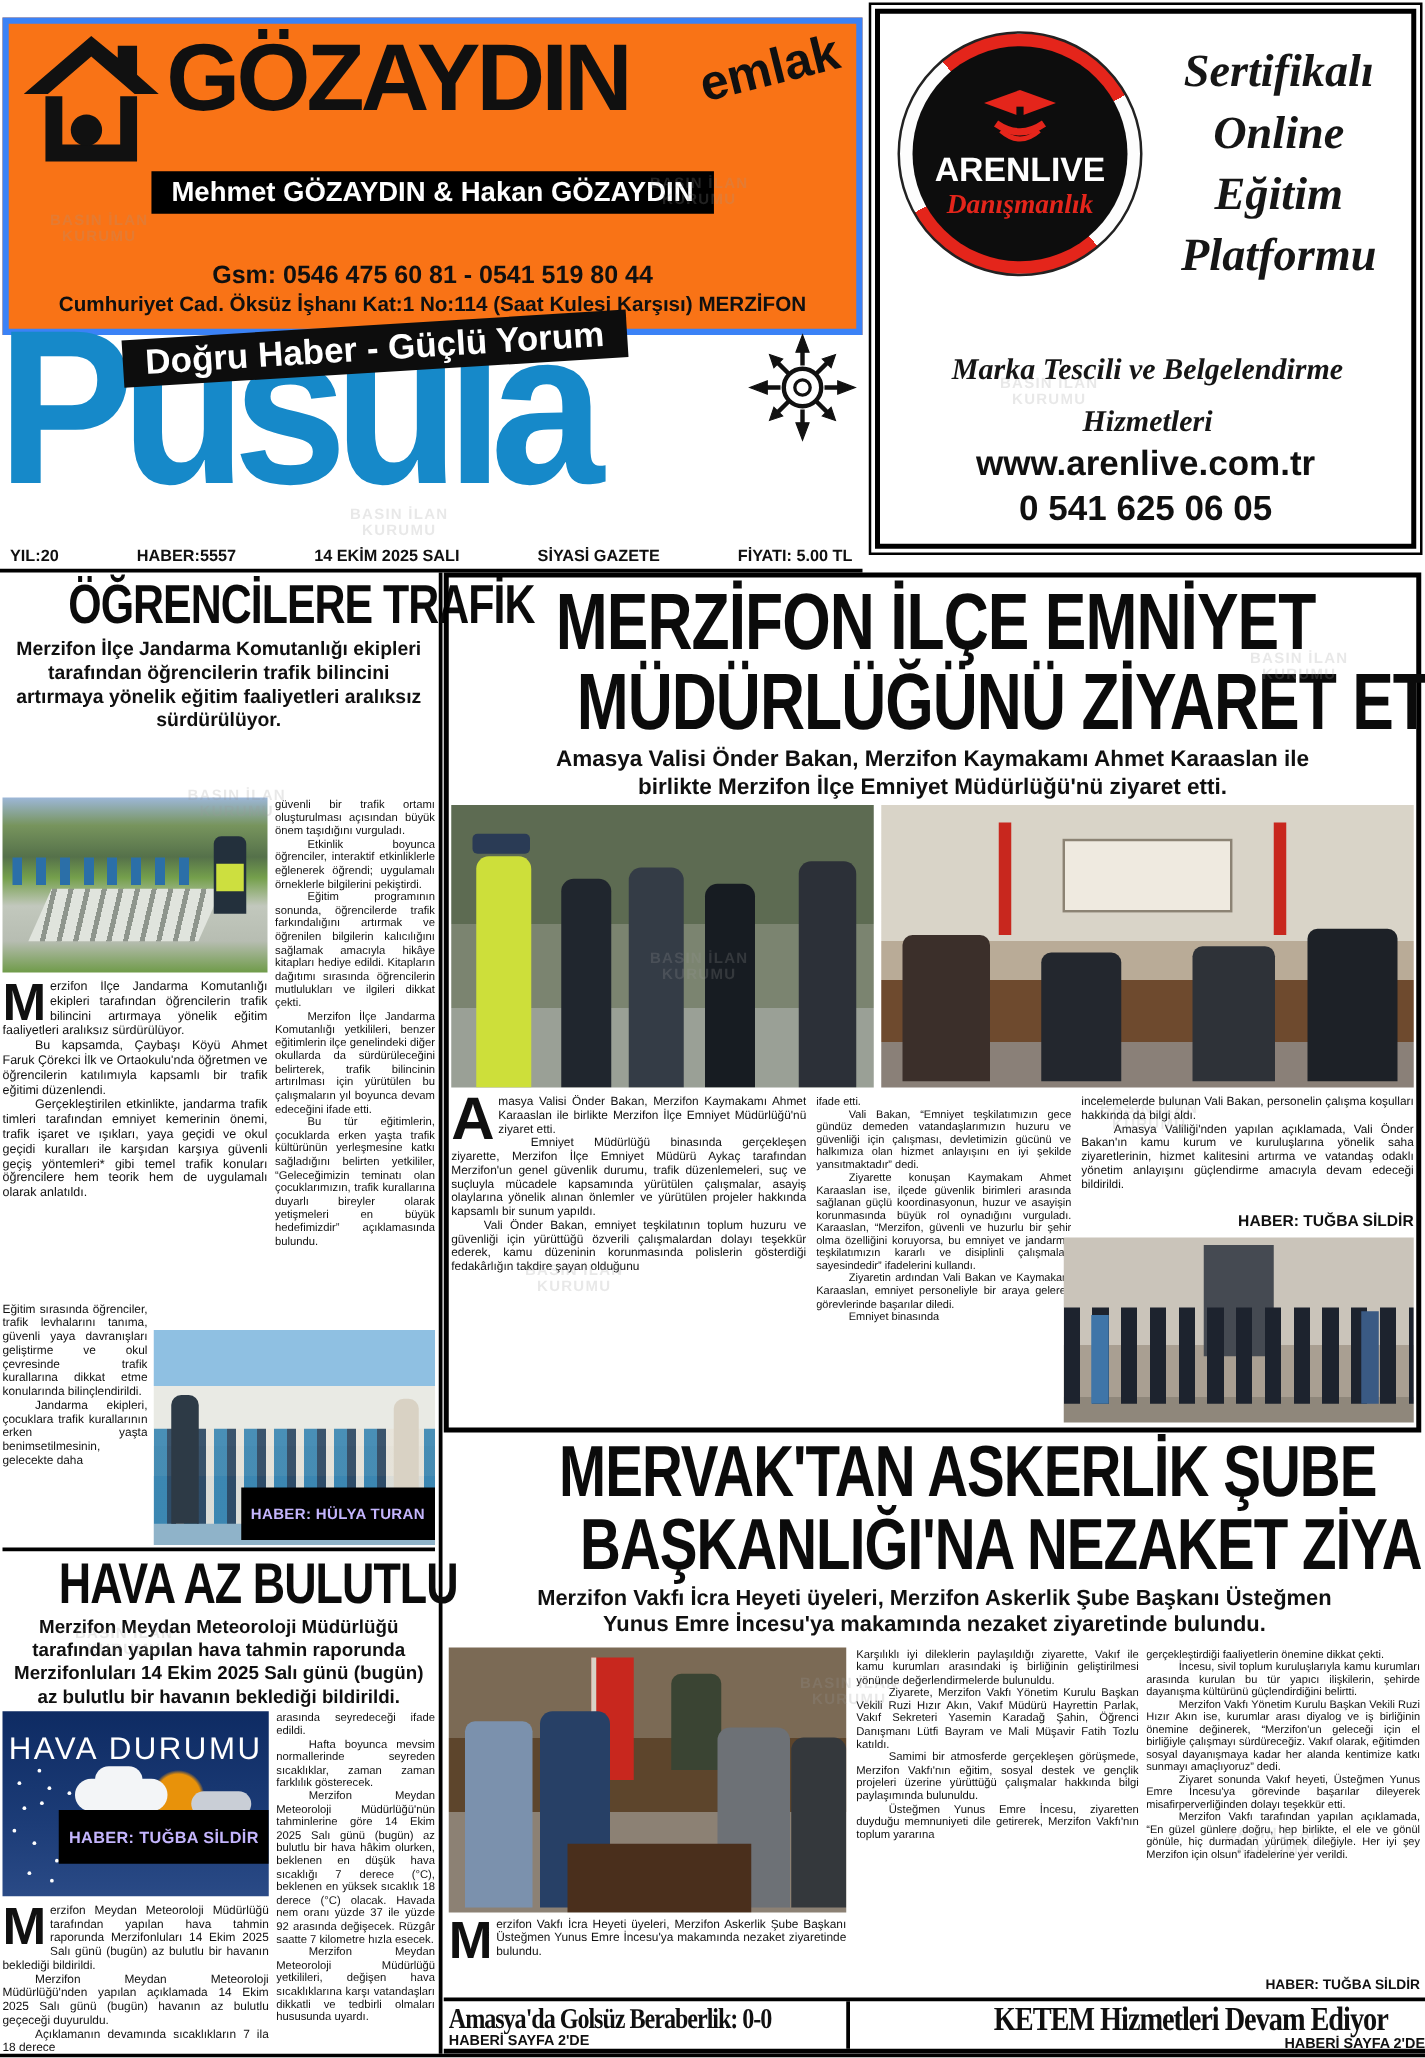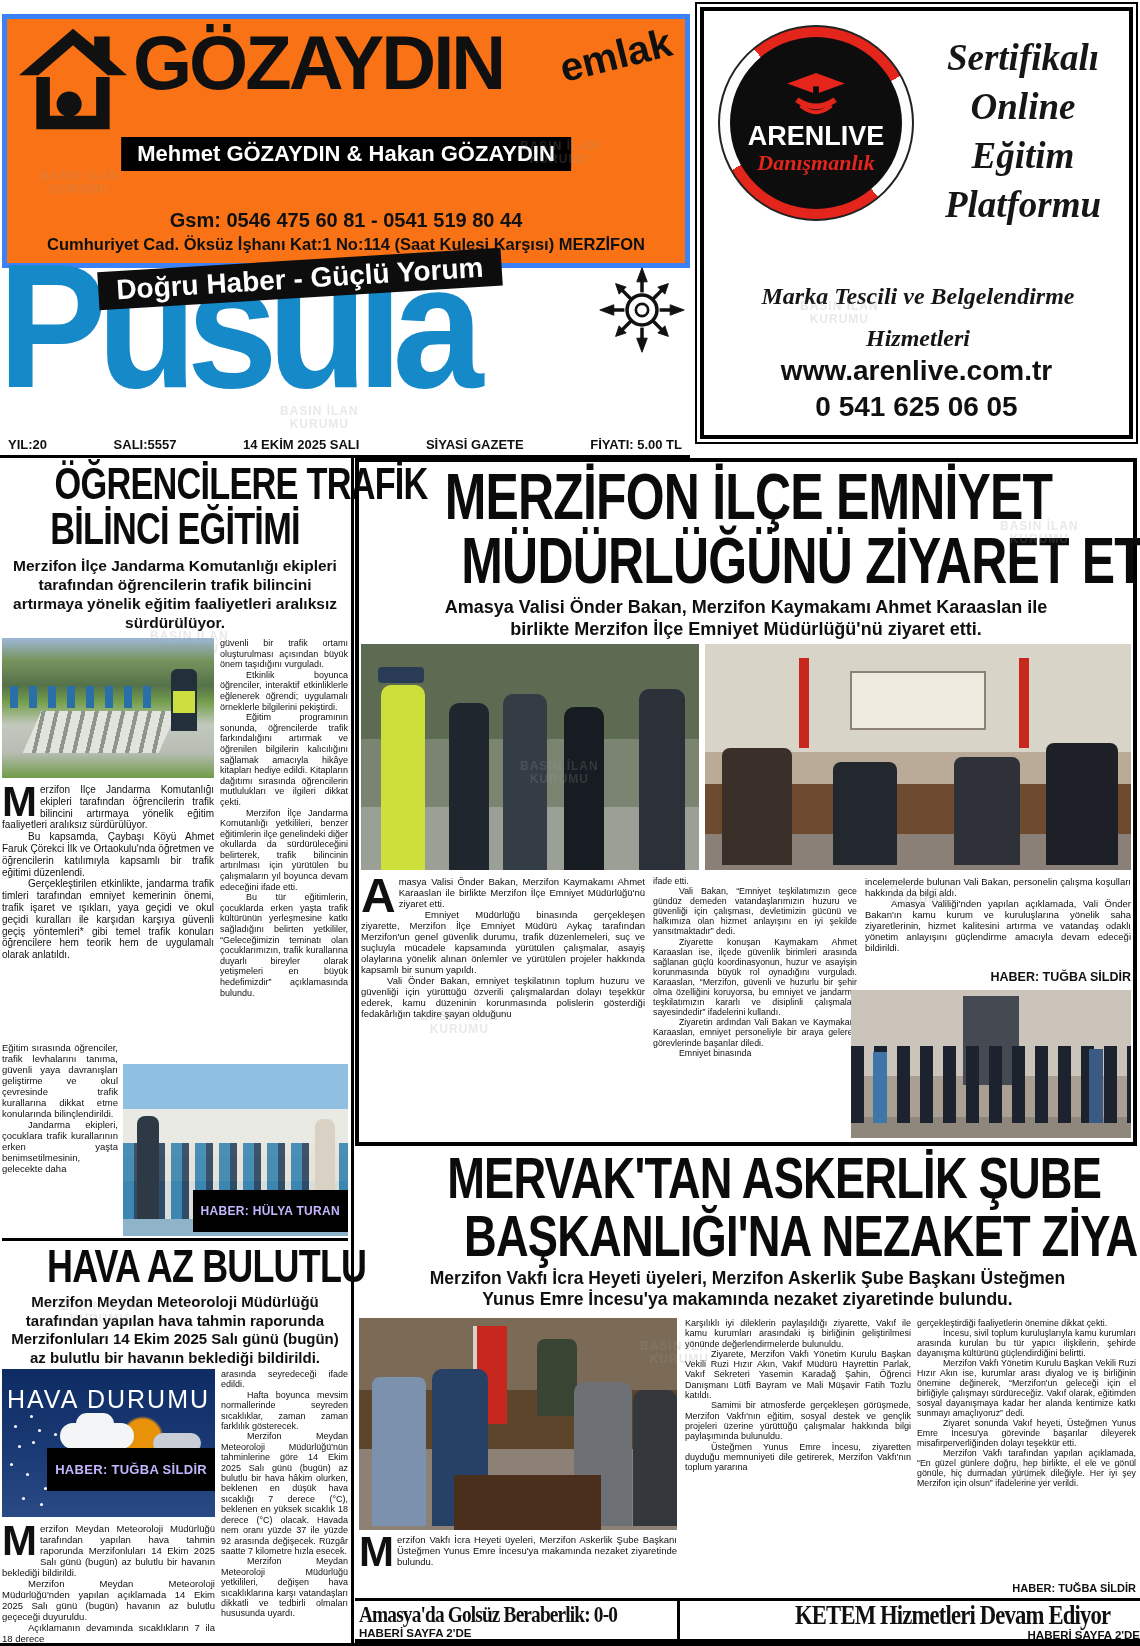--- a/index.html
+++ b/index.html
@@ -175,31 +175,30 @@
             <path d="M20 80 L24 68 L32 76 Z"></path>
           <line x1="74" y1="74" x2="62" y2="62" stroke-width="4"></line>
             <path d="M80 80 L68 76 L76 68 Z"></path>
         </g>
       </svg>
     </span>
   </div>
 
   <div class="abs" style="left:0;top:433px;width:690px;height:25px;border-bottom:3px solid #000;display:flex;justify-content:space-between;align-items:center;padding:0 8px;font-size:13px;font-weight:700;">
     <span>YIL:20</span>
-    <span>SALI:5557</span>
+    <span>HABER:5557</span>
     <span>14 EKİM 2025 SALI</span>
     <span>SİYASİ GAZETE</span>
     <span>FİYATI: 5.00 TL</span>
   </div>
 
   <div class="abs" style="left:351px;top:458px;width:3px;height:1188px;background:#000;"></div>
 
   <div class="abs" style="left:2px;top:462px;width:346px;height:774px;">
     <div class="hl" style="font-size:44px;line-height:44px;"><span class="hlx">ÖĞRENCİLERE TRAFİK</span></div>
-    <div class="hl" style="font-size:44px;line-height:46px;"><span class="hlx">BİLİNCİ EĞİTİMİ</span></div>
     <div class="sub" style="margin-top:4px;font-size:15.5px;line-height:19px;padding:0 2px;">Merzifon İlçe Jandarma Komutanlığı ekipleri tarafından öğrencilerin trafik bilincini artırmaya yönelik eğitim faaliyetleri aralıksız sürdürülüyor.</div>
 
     <div class="ph" style="left:0;top:176px;width:212px;height:140px;background:linear-gradient(180deg,#9db7d8 0%,#77945d 16%,#55714a 34%,#75a04c 46%,#c2c8bd 62%,#b7bdb2 82%,#6f9b49 100%);">
       <i style="left:14%;top:52%;width:64%;height:30%;background:repeating-linear-gradient(78deg,#e0e4dd 0 9px,#8e958c 9px 13px);transform:skewX(-24deg);"></i>
       <i style="left:4%;top:34%;width:70%;height:16%;background:repeating-linear-gradient(90deg,#2b6fa8 0 8px,transparent 8px 19px);"></i>
       <i style="right:8%;top:22%;width:26px;height:62px;background:#23303c;border-radius:6px 6px 0 0;"></i>
       <i style="right:9%;top:38%;width:22px;height:22px;background:#cddf3f;"></i>
     </div>
 
     <div class="col" style="left:218px;top:176px;width:128px;height:416px;font-size:9px;line-height:10.6px;">

